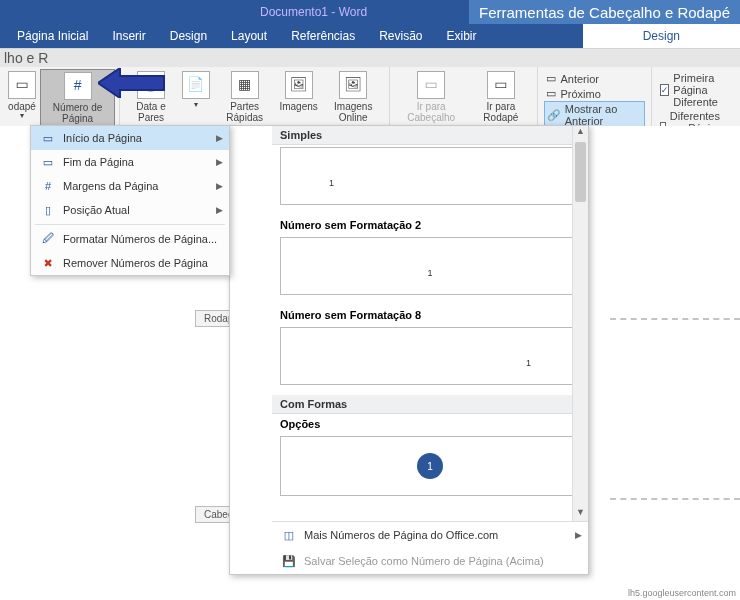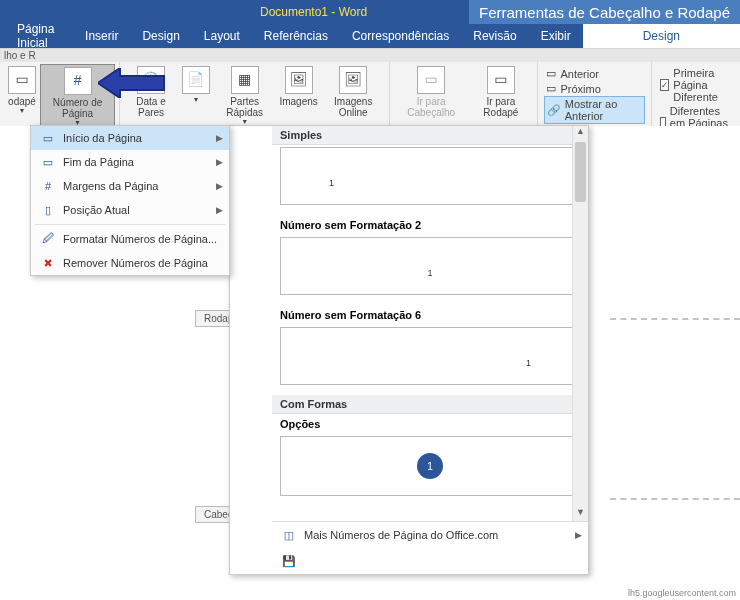--- a/index.html
+++ b/index.html
@@ -1,19 +1,19 @@
 <!DOCTYPE html>
 <html><head>
 <meta charset="utf-8">
 <style>
 * { box-sizing: border-box; margin: 0; padding: 0; font-family: "Segoe UI", Tahoma, sans-serif; }
 body { background: #fff; width: 740px; height: 600px; position: relative; overflow: hidden; }
 
 .title-bar { background: #2b579a; height: 24px; display: flex; align-items: center; position: relative; }
-.title-text { color: #fde047; font-size: 12px; position: absolute; left: 260px; }
+.title-text { color: #c4b5fd; font-size: 12px; position: absolute; left: 260px; }
 .tool-context { position: absolute; right: 0; background: #4a7ebf; color: #fff; font-size: 15px; padding: 4px 10px; height: 24px; display: flex; align-items: center; }
 
 .tabs { background: #2b579a; height: 24px; display: flex; padding-left: 5px; }
 .tab { color: #fff; font-size: 12px; padding: 4px 12px; cursor: pointer; display: flex; align-items: center; }
 .tab.active { background: #fff; color: #2b579a; }
 .tab.design-right { margin-left: auto; background: #fff; color: #2b579a; padding: 4px 60px; }
 
 .ribbon { background: #f3f3f3; height: 78px; border-bottom: 1px solid #d4d4d4; display: flex; position: relative; }
 .ribbon-group { border-right: 1px solid #d9d9d9; padding: 2px 4px; display: flex; flex-direction: column; align-items: center; justify-content: flex-start; }
 .ribbon-btn { display: flex; flex-direction: column; align-items: center; font-size: 10px; color: #444; padding: 2px 4px; cursor: pointer; text-align: center; line-height: 1.1; }
@@ -22,21 +22,21 @@
 .ribbon-icon { width: 28px; height: 28px; border: 1px solid #aaa; background: #fff; margin-bottom: 2px; display: flex; align-items: center; justify-content: center; font-size: 14px; }
 .nav-group { flex-direction: column; font-size: 11px; padding: 4px 6px; align-items: flex-start; }
 .nav-item { display: flex; align-items: center; gap: 4px; font-size: 11px; color: #444; padding: 1px 2px; cursor: pointer; }
 .nav-item.toggled { background: #cce4f7; border: 1px solid #7fb2e5; }
 .options-group { flex-direction: column; align-items: flex-start; padding: 4px 8px; font-size: 11px; }
 .checkbox-row { display: flex; align-items: center; gap: 4px; font-size: 11px; color: #444; padding: 1px 0; }
 .options-label { text-align: center; font-size: 10px; color: #666; width: 100%; margin-top: 4px; }
 
 .arrow-callout { position: absolute; top: 68px; left: 98px; z-index: 100; }
 
-.quick-label { background: #e6e6e6; font-size: 10px; color: #555; padding: 1px 4px; text-align: left; width: 100%; border-top: 1px solid #d4d4d4;}
+.quick-label { background: #e6e6e6; font-size: 14px; color: #555; padding: 1px 4px; text-align: left; width: 100%; border-top: 1px solid #d4d4d4;}
 
 .context-menu { position: absolute; top: 125px; left: 30px; width: 200px; background: #fcfcfc; border: 1px solid #c9c9c9; box-shadow: 2px 2px 6px rgba(0,0,0,.25); z-index: 50; font-size: 11px; }
 .menu-item { display: flex; align-items: center; padding: 4px 8px; cursor: pointer; position: relative; color: #333; }
 .menu-item:hover, .menu-item.hover { background: #cce4f7; }
 .menu-item .mi-icon { width: 18px; height: 16px; margin-right: 6px; display: flex; align-items: center; justify-content: center; font-size: 11px; color: #2b579a; }
 .menu-item .chevron { position: absolute; right: 6px; color: #666; font-size: 9px; }
 .menu-sep { height: 1px; background: #e0e0e0; margin: 2px 4px; }
 
 .gallery { position: absolute; top: 125px; left: 229px; width: 360px; height: 450px; background: #fff; border: 1px solid #c9c9c9; box-shadow: 2px 2px 6px rgba(0,0,0,.25); z-index: 49; font-size: 11px; display: flex; flex-direction: column; padding-left: 42px; }
 .gallery-scroll { overflow-y: auto; flex: 1; position: relative; }
@@ -70,21 +70,20 @@
   <span class="title-text">Documento1 - Word</span>
   <div class="tool-context">Ferramentas de Cabeçalho e Rodapé</div>
 </div>
 
 <div class="tabs">
   <div class="tab">Página Inicial</div>
   <div class="tab">Inserir</div>
   <div class="tab">Design</div>
   <div class="tab">Layout</div>
   <div class="tab">Referências</div>
-  <div class="tab">Correspondências</div>
   <div class="tab">Revisão</div>
   <div class="tab">Exibir</div>
   <div class="tab design-right active">Design</div>
 </div>
 
 <div class="quick-label">lho e R</div>
 
 <div class="ribbon">
   <div class="ribbon-group">
     <div class="ribbon-row">
@@ -223,21 +222,21 @@
 
     <div class="gallery-preview">
       <span class="pg-num" style="left:48px; top:30px;">1</span>
     </div>
 
     <div class="gallery-section-title">Número sem Formatação 2</div>
     <div class="gallery-preview">
       <span class="pg-num" style="left:50%; top:30px; transform:translateX(-50%);">1</span>
     </div>
 
-    <div class="gallery-section-title">Número sem Formatação 6</div>
+    <div class="gallery-section-title">Número sem Formatação 8</div>
     <div class="gallery-preview">
       <span class="pg-num" style="right:48px; top:30px;">1</span>
     </div>
 
     <div class="gallery-header">Com Formas</div>
     <div class="gallery-section-title">Opções</div>
     <div class="gallery-preview tall">
       <div class="pg-circle">
           <span>1</span>
         </div>
@@ -251,17 +250,18 @@
   </div>
 
   <div class="gallery-footer">
     <div class="menu-item">
       <span class="mi-icon">◫</span>
       <span>Mais Números de Página do Office.com</span>
       <span class="chevron">▶</span>
     </div>
     <div class="menu-item disabled">
       <span class="mi-icon">💾</span>
+      <span>Salvar Seleção como Número de Página (Acima)</span>
     </div>
   </div>
 </div>
 
 <div class="watermark">lh5.googleusercontent.com</div>
 
 </body></html>

